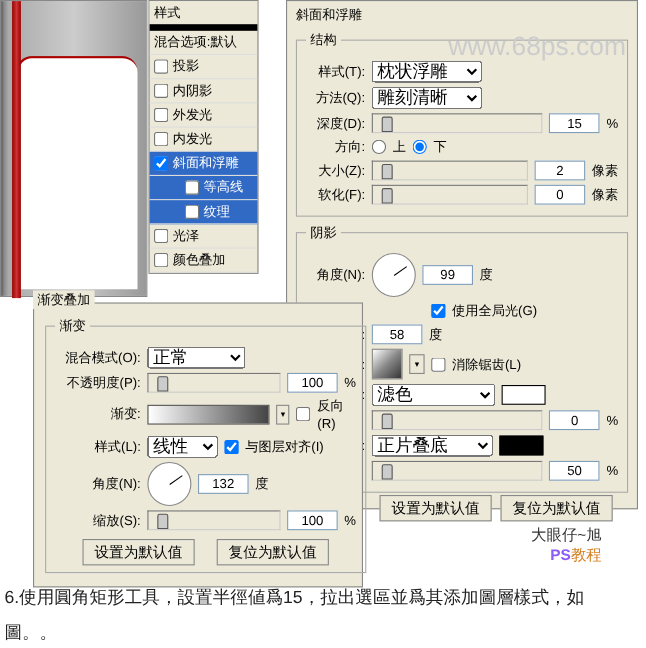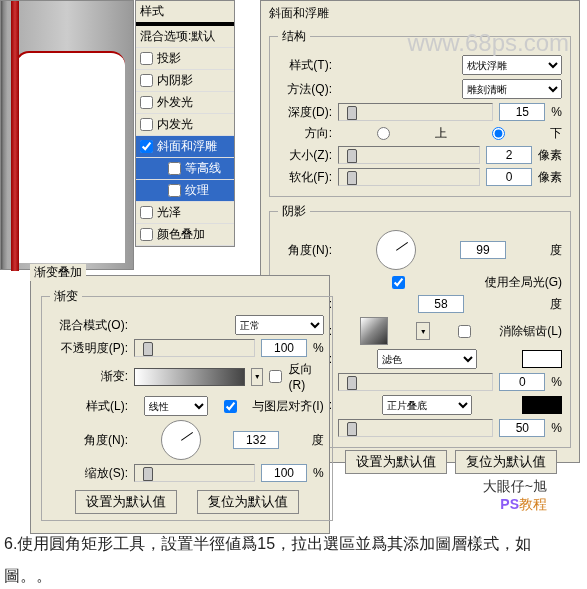--- a/index.html
+++ b/index.html
@@ -3,34 +3,34 @@
   <meta charset="utf-8">
   <style>
     * { box-sizing: border-box; margin: 0; padding: 0; }
     body { font-family: "SimSun", "宋体", sans-serif; font-size: 12px; background: #fff; width: 587px; height: 589px; position: relative; overflow: hidden; }
     
     .thumbnail { position: absolute; left: 0; top: 0; width: 134px; height: 270px; background: linear-gradient(90deg, #555 0%, #888 2%, #aaa 5%, #ccc 50%, #999 100%); border: 1px solid #888; }
     .thumbnail::before { content: ""; position: absolute; left: 14px; top: 50px; width: 108px; height: 210px; background: #fff; border-radius: 14px 14px 0 0; border-top: 2px solid #a00; border-left: 2px solid #a00; }
     .thumbnail::after { content: ""; position: absolute; left: 10px; top: 0; width: 8px; height: 270px; background: linear-gradient(90deg, #900 0%, #c33 50%, #900 100%); }
     
     .styles-panel { position: absolute; left: 135px; top: 0; width: 100px; background: #ece9d8; border: 1px solid #888; }
-    .styles-header { background: #ece9d8; padding: 2px 4px; border-bottom: 4px solid #000000; }
+    .styles-header { background: #ece9d8; padding: 2px 4px; border-bottom: 6px solid #000000; }
     .styles-row { display: flex; align-items: center; padding: 2px 4px; gap: 4px; border-bottom: 1px solid #ddd; }
     .styles-row.selected { background: #316ac5; color: #fff; }
     .styles-row.indent { padding-left: 32px; }
     .styles-row input[type=checkbox] { margin: 0; }
     
     .bevel-panel { position: absolute; left: 260px; top: 0; width: 320px; background: #ece9d8; border: 1px solid #888; padding: 4px 8px 8px 8px; }
     .watermark { position: absolute; right: 10px; top: 28px; color: #ccc; font-size: 24px; font-family: Arial; }
     
     fieldset { border: 1px solid #aaa; margin: 6px 0; padding: 6px 8px; }
     legend { padding: 0 4px; }
-    .form-row { display: flex; align-items: center; margin: 4px 0; gap: 6px; justify-content: space-between; }
+    .form-row { display: flex; align-items: center; margin: 4px 0; gap: 6px; }
     .form-row label { text-align: right; min-width: 54px; }
-    select { height: 20px; font-size: 10px; }
+    select { height: 20px; font-size: 16px; }
     .num-input { width: 46px; height: 18px; font-size: 12px; text-align: center; border: 1px solid #7f9db9; }
     .slider { flex: 1; height: 18px; background: #ece9d8; border: 1px inset #ccc; position: relative; }
     .slider::after { content: ""; position: absolute; left: 8px; top: 2px; width: 8px; height: 12px; background: #ccc; border: 1px solid #555; border-radius: 2px 2px 0 0; }
     .angle-ctrl { width: 40px; height: 40px; border: 1px solid #888; border-radius: 50%; position: relative; background: #fff; }
     .angle-ctrl::after { content: ""; position: absolute; left: 50%; top: 50%; width: 14px; height: 1px; background: #000; transform-origin: 0 0; transform: rotate(-35deg); }
     .swatch { width: 40px; height: 18px; border: 1px solid #000; }
     .swatch.white { background: #fff; }
     .swatch.black { background: #000; }
     .gloss-swatch { width: 28px; height: 28px; border: 1px solid #888; background: linear-gradient(135deg,#fff 0%,#888 50%,#333 100%); }
     
@@ -152,32 +152,32 @@
       </div>
     <div class="form-row">
         <label>线:</label>
         <div class="gloss-swatch"></div>
         <div class="arrow-btn">▾</div>
         <input type="checkbox" style="">
         <span>消除锯齿(L)</span>
       </div>
     <div class="form-row">
         <label>(H):</label>
-        <select style="width:100px"><option>滤色</option></select>
+        <select style="width:112px"><option>滤色</option></select>
         <div class="swatch white"></div>
       </div>
     <div class="form-row">
         <label></label>
         <div class="slider"></div>
         <input class="num-input" value="0" style="">
         <span>%</span>
       </div>
     <div class="form-row">
         <label>(A):</label>
-        <select style="width:90px"><option>正片叠底</option></select>
+        <select style="width:110px"><option>正片叠底</option></select>
         <div class="swatch black"></div>
       </div>
     <div class="form-row">
         <label></label>
         <div class="slider"></div>
         <input class="num-input" value="50" style="">
         <span>%</span>
       </div>
   </fieldset>
 </div>

